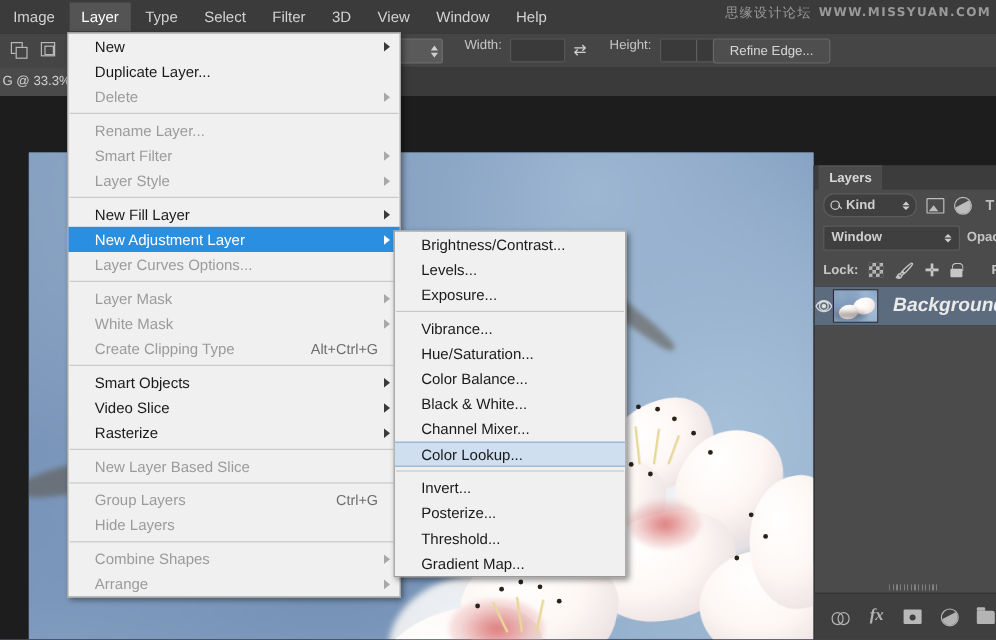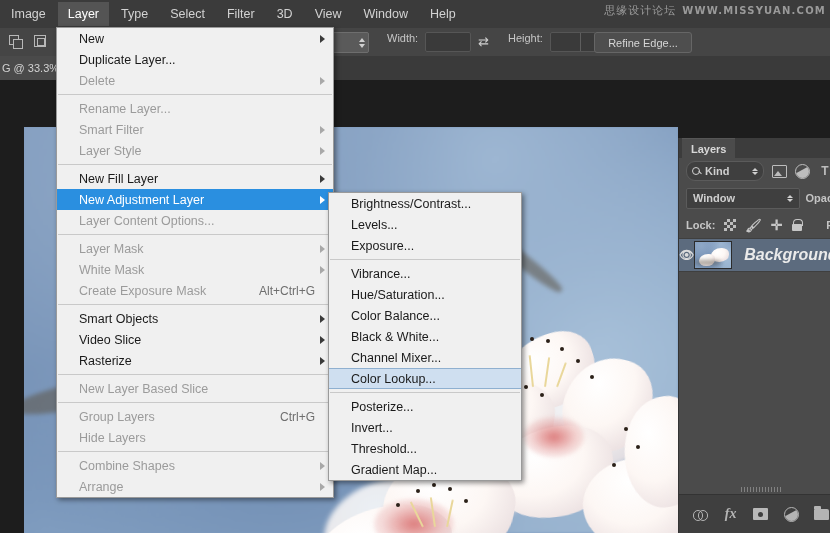--- a/index.html
+++ b/index.html
@@ -472,33 +472,33 @@
     <div class="dd-sep"></div>
     <div class="dd-item">
       <span>New Fill Layer</span>
       <span class="dd-arrow"></span>
     </div>
     <div class="dd-item sel">
       <span>New Adjustment Layer</span>
       <span class="dd-arrow"></span>
     </div>
     <div class="dd-item disabled">
-      <span>Layer Content Options...</span>
+      <span>Layer Curves Options...</span>
     </div>
     <div class="dd-sep"></div>
     <div class="dd-item disabled">
       <span>Layer Mask</span>
       <span class="dd-arrow"></span>
     </div>
     <div class="dd-item disabled">
       <span>White Mask</span>
       <span class="dd-arrow"></span>
     </div>
     <div class="dd-item disabled">
-      <span>Create Exposure Mask</span>
+      <span>Create Clipping Type</span>
       <span class="dd-shortcut">Alt+Ctrl+G</span>
     </div>
     <div class="dd-sep"></div>
     <div class="dd-item">
       <span>Smart Objects</span>
       <span class="dd-arrow"></span>
     </div>
     <div class="dd-item">
       <span>Video Slice</span>
       <span class="dd-arrow"></span>
@@ -554,26 +554,26 @@
       <span>Black &amp; White...</span>
     </div>
     <div class="dd-item">
       <span>Channel Mixer...</span>
     </div>
     <div class="dd-item hover-lite">
       <span>Color Lookup...</span>
     </div>
     <div class="dd-sep"></div>
     <div class="dd-item">
+      <span>Invert...</span>
+    </div>
+    <div class="dd-item">
       <span>Posterize...</span>
     </div>
     <div class="dd-item">
-      <span>Invert...</span>
-    </div>
-    <div class="dd-item">
       <span>Threshold...</span>
     </div>
     <div class="dd-item">
       <span>Gradient Map...</span>
     </div>
   </div>
 
 </div>
 
 </body></html>

